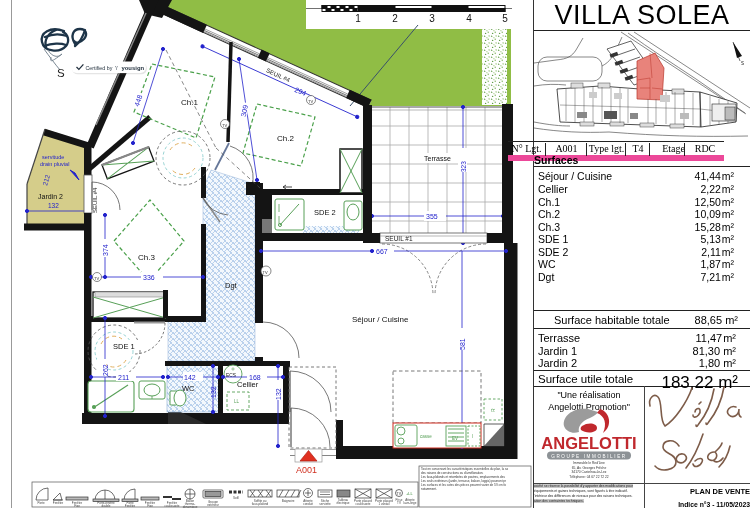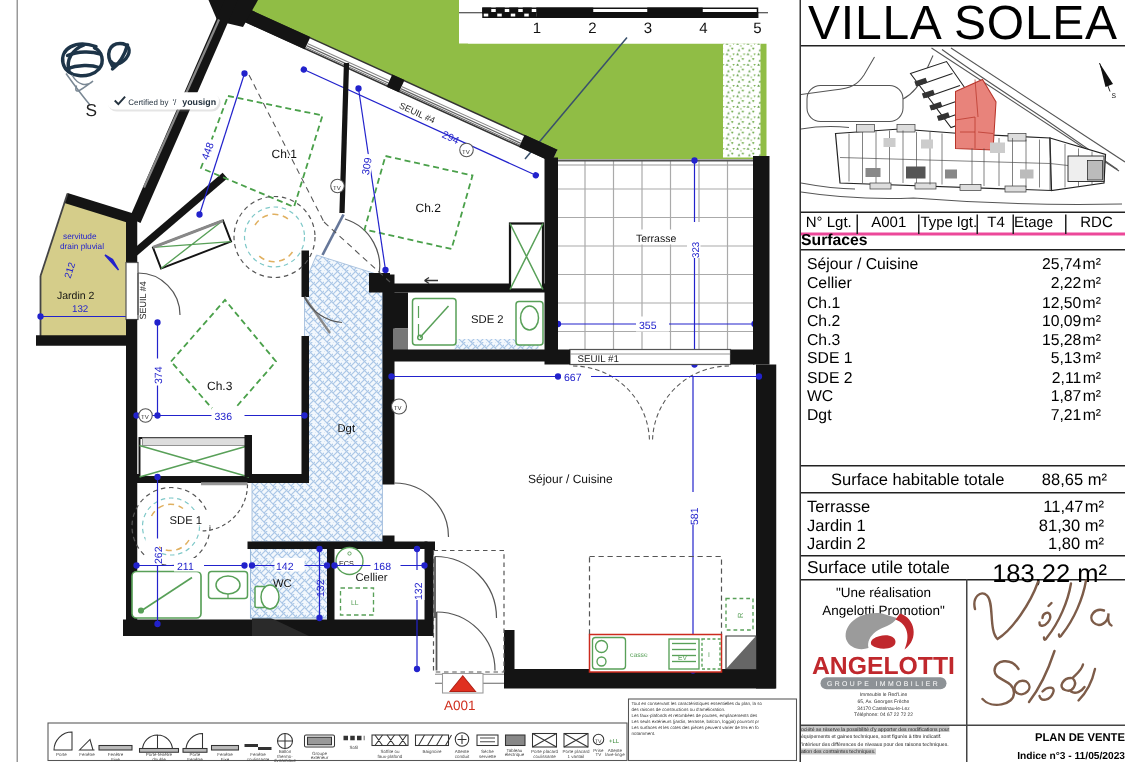--- a/index.html
+++ b/index.html
@@ -632,21 +632,21 @@
 <text x="421" y="482">Les seuls extérieurs (jardin, terrasse, balcon, loggia) pourront pr</text>
 <text x="421" y="486">Les surfaces et les cotes des pièces peuvent varier de 5% en fo</text>
 <text x="421" y="490">notamment.</text>
 </g>
 </g>
 
 </svg>
 
 <div class="abs" style="left:533px;top:0;width:1px;height:508px;background:#333"></div>
 
-<div class="abs" style="left:534px;top:0;width:216px;height:30px;border-bottom:1.5px solid #222;text-align:center;font-size:32px;letter-spacing:0.5px;line-height:31px;white-space:nowrap">VILLA SOLEA</div>
+<div class="abs" style="left:534px;top:0;width:216px;height:30px;border-bottom:1.5px solid #222;text-align:center;font-size:27px;letter-spacing:0.5px;line-height:31px;white-space:nowrap">VILLA SOLEA</div>
 
 <svg class="abs" style="left:534px;top:31px" width="216" height="110" viewBox="534 31 216 110">
 
 <g stroke="#555" fill="none" stroke-width="0.7">
 <path d="M534,63 L556,60 C568,59 572,56 576,50 L583,38"></path>
 <rect x="538" y="57" width="64" height="24" rx="9"></rect>
 <path d="M602,66 C610,62 614,55 617,48 L622,37"></path>
 <path d="M534,86 C546,84 556,84 566,85"></path>
 <path d="M534,128 C560,132 584,133 609,132 C660,136 700,137 748,136"></path>
 <path d="M534,122 C550,125 560,126 570,126"></path>
@@ -728,34 +728,34 @@
 
 <rect x="712" y="104" width="24" height="17" fill="#eee" stroke="#222" stroke-width="0.6"></rect>
 <rect x="725" y="107" width="10" height="13" fill="#bbb" stroke="#222" stroke-width="0.5"></rect>
 
 <polygon points="733,42 742,56 737,58" fill="#111"></polygon>
 <line x1="733" y1="42" x2="740" y2="61" stroke="#111" stroke-width="0.6"></line>
 <text x="741" y="65" font-size="4.5" fill="#111" font-family="Liberation Sans">S</text>
 
 </svg>
 
-<div class="abs" style="left:534px;top:141px;width:216px;height:13px;border-top:1px solid #222;border-bottom:2px solid #ec4899;font-size:10px;">
+<div class="abs" style="left:508px;top:141px;width:216px;height:13px;border-top:1px solid #222;border-bottom:6px solid #ec4899;font-size:10px;font-family:Liberation Serif, serif;">
   <span class="abs" style="left:0;width:37px;text-align:center;top:1px">N° Lgt.</span>
   <span class="abs" style="left:37px;width:41px;text-align:center;top:1px;border-left:1px solid #222;height:13px">A001</span>
   <span class="abs" style="left:78px;width:39px;text-align:center;top:1px;border-left:1px solid #222;height:13px">Type lgt.</span>
   <span class="abs" style="left:117px;width:24px;text-align:center;top:1px;border-left:1px solid #222;height:13px">T4</span>
-  <span class="abs" style="left:141px;width:35px;text-align:left;top:1px;border-left:1px solid #222;height:13px">Etage</span>
+  <span class="abs" style="left:141px;width:35px;text-align:right;top:1px;border-left:1px solid #222;height:13px">Etage</span>
   <span class="abs" style="left:176px;width:40px;text-align:center;top:1px;border-left:1px solid #222;height:13px">RDC</span>
 </div>
 
 <div class="abs" style="left:534px;top:155px;width:216px;height:11px;border-bottom:1px solid #222;text-align:left;font-weight:bold;font-size:10.5px;line-height:11px">Surfaces</div>
 
 <div class="row" style="top:170px">
     <span class="l">Séjour / Cuisine</span>
-    <span class="v">25,74 m²</span>
+    <span class="v">41,44 m²</span>
   </div>
 <div class="row" style="top:183px">
     <span class="l">Cellier</span>
     <span class="v">2,22 m²</span>
   </div>
 <div class="row" style="top:195.5px">
     <span class="l">Ch.1</span>
     <span class="v">12,50 m²</span>
   </div>
 <div class="row" style="top:208px">

